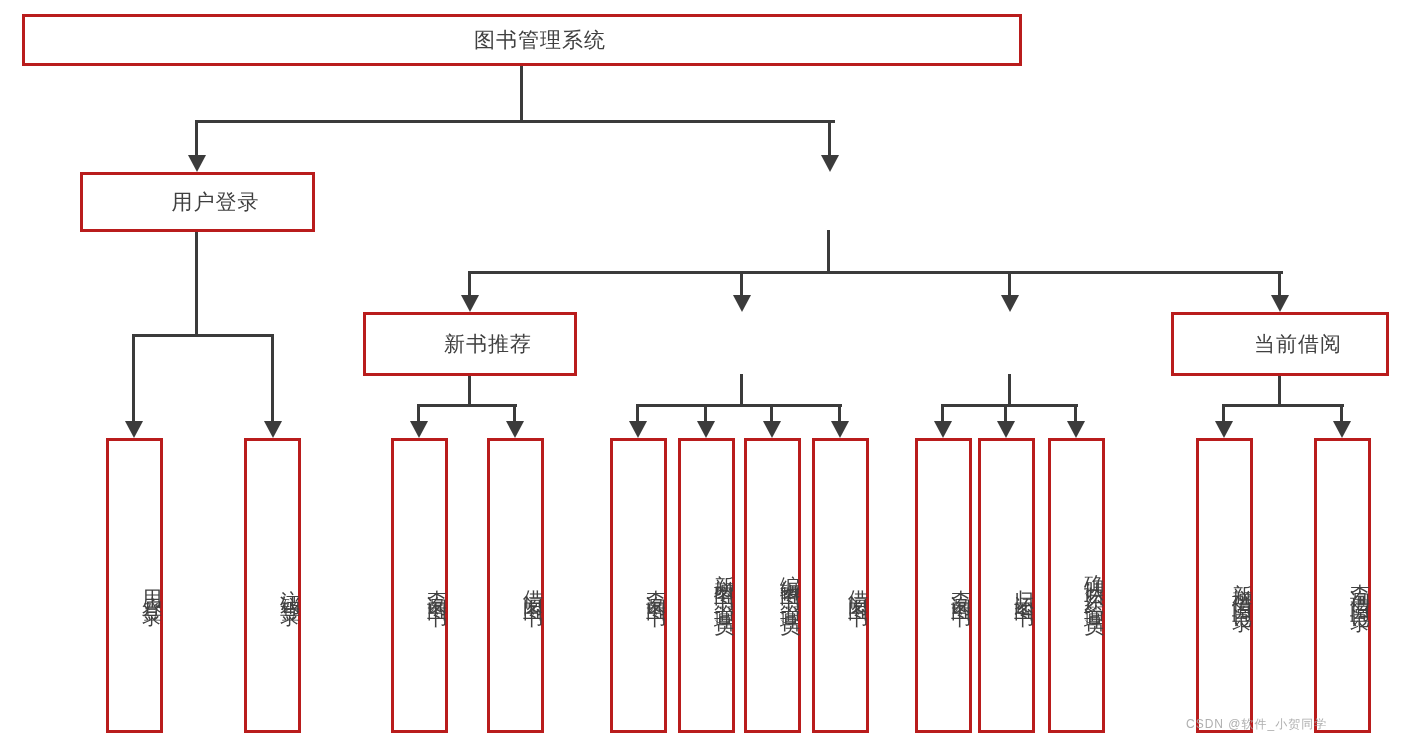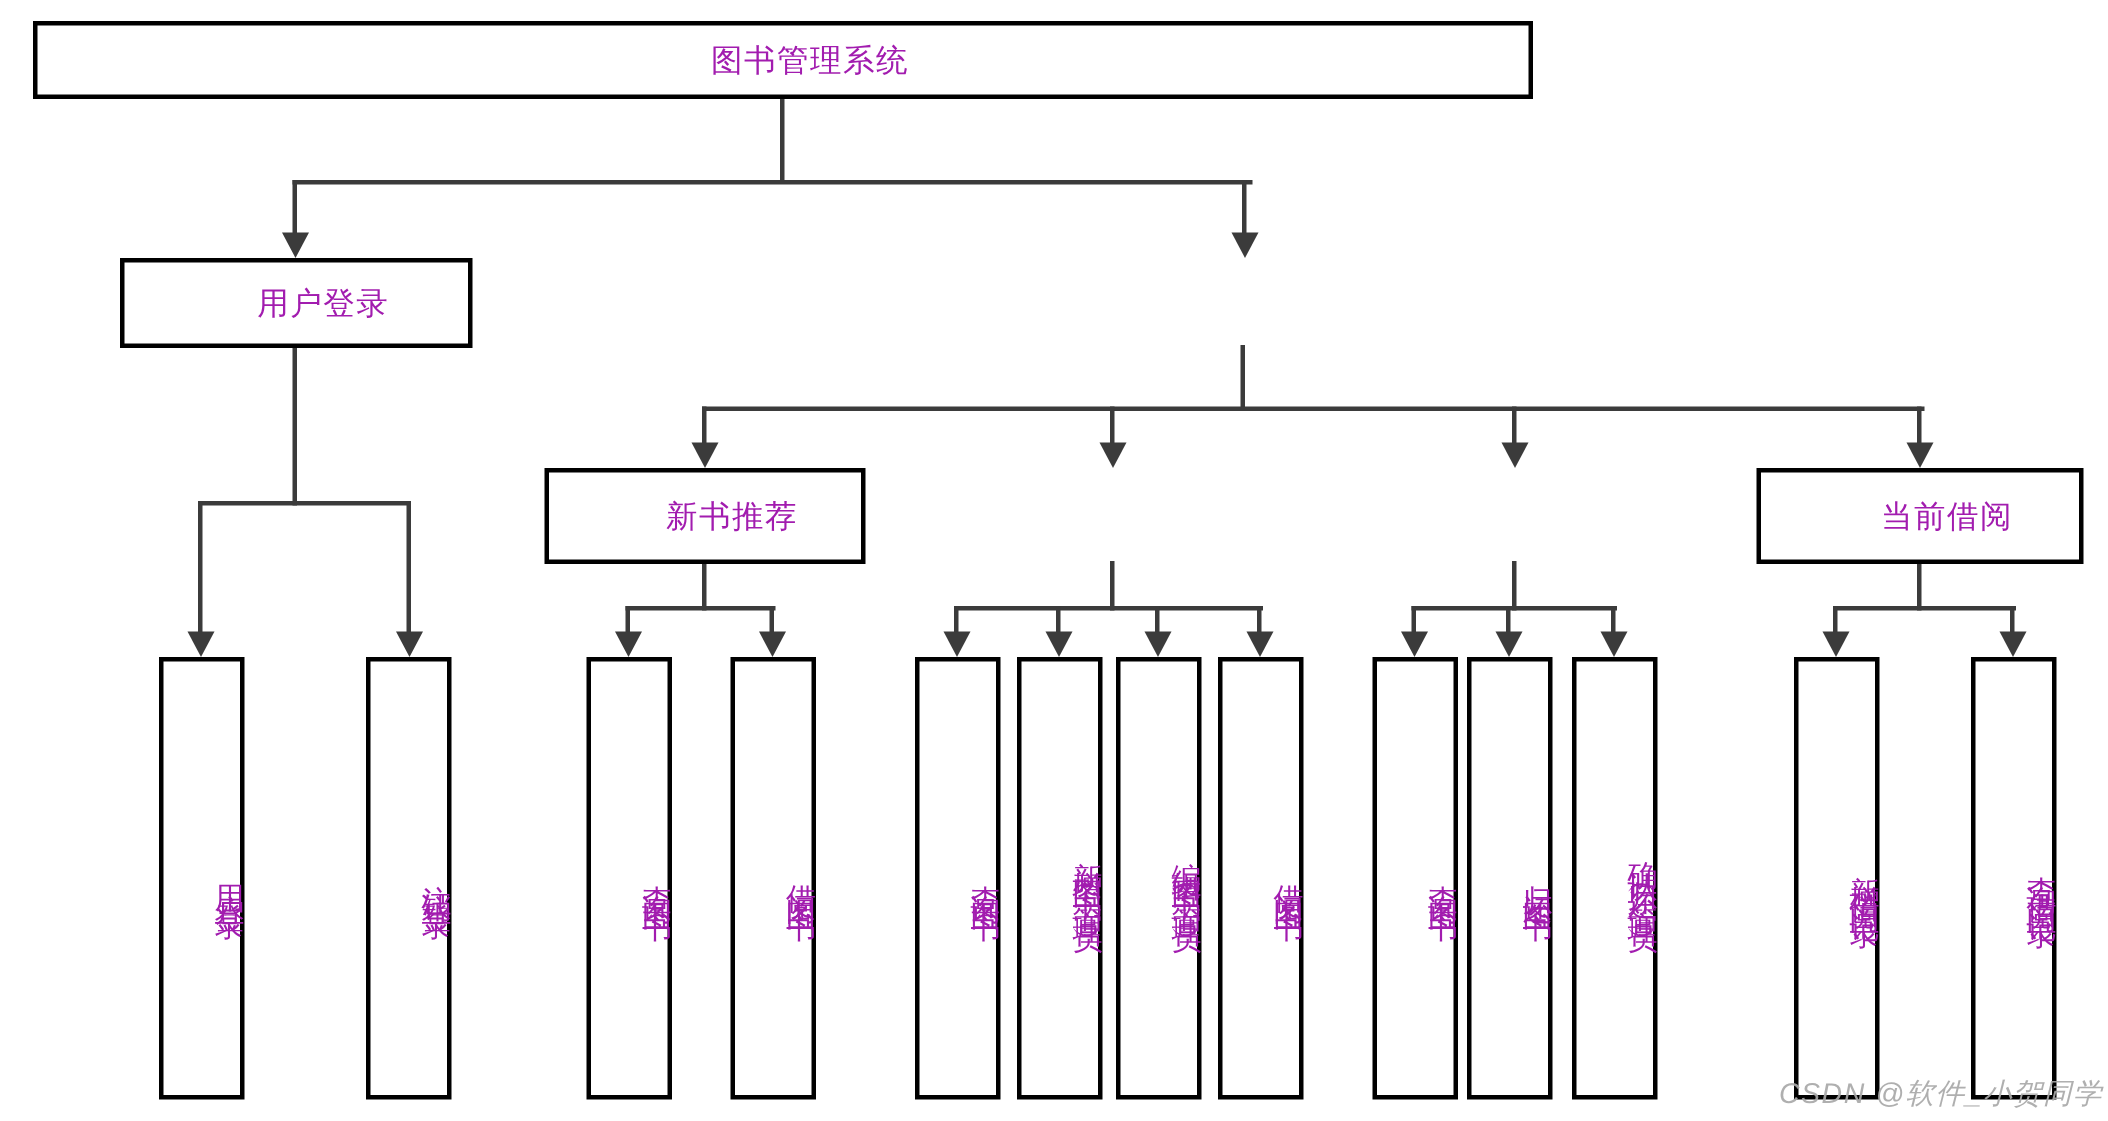--- a/index.html
+++ b/index.html
@@ -2,22 +2,22 @@
 <html><head>
 <meta charset="utf-8">
 <style>
   html,body{margin:0;padding:0;background:#ffffff;}
   #stage{
     position:relative;width:1405px;height:747px;background:#ffffff;overflow:hidden;
     font-family:"Liberation Sans","DejaVu Sans",sans-serif;color:#373737;
   }
   
   .box{
-    position:absolute;box-sizing:border-box;background:#fff;border:3px solid #000000;
-    display:flex;align-items:center;justify-content:center;z-index:2;color:#a21caf;padding-left:36px;
+    position:absolute;box-sizing:border-box;background:#fff;border:3px solid #b91c1c;
+    display:flex;align-items:center;justify-content:center;z-index:2;color:#404040;padding-left:36px;
   }
   .h{font-size:21px;letter-spacing:1px;white-space:nowrap;}
   .v{writing-mode:vertical-rl;text-orientation:mixed;font-size:20px;letter-spacing:6px;line-height:1;}
   #b-root{left:22px;top:14px;width:1000px;height:52px;}
   #b-user{left:80px;top:172px;width:235px;height:60px;}
   #b-book{left:712px;top:172px;width:235px;height:60px;}
   #b-rec {left:363px;top:312px;width:214px;height:64px;}
   #b-bor {left:633px;top:312px;width:218px;height:64px;}
   #b-cur {left:901px;top:312px;width:218px;height:64px;}
   #b-recd{left:1171px;top:312px;width:218px;height:64px;}
@@ -68,22 +68,22 @@
   #c6h{left:941px;top:404px;width:137px;}
   #c6s1{left:941px;}  #c6a1{left:934px;}
   #c6s2{left:1004px;} #c6a2{left:997px;}
   #c6s3{left:1074px;} #c6a3{left:1067px;}
   #c7v{left:1278px;top:374px;height:33px;}
   #c7h{left:1222px;top:404px;width:122px;}
   #c7s1{left:1222px;} #c7a1{left:1215px;}
   #c7s2{left:1340px;} #c7a2{left:1333px;}
   
   #watermark{
-    position:absolute;left:1186px;top:716px;z-index:6;font-size:19px;
-    color:rgba(168,168,168,0.92);white-space:nowrap;letter-spacing:1px;font-style:italic;
+    position:absolute;left:1186px;top:716px;z-index:6;font-size:12px;
+    color:rgba(168,168,168,0.92);white-space:nowrap;letter-spacing:1px;
   }
 </style>
 </head>
 <body>
 
 <div id="stage">
 
   <div class="vline" id="c1v"></div>
   <div class="hline" id="c1h"></div>
   <div class="stub s1c" id="c1s1"></div>

